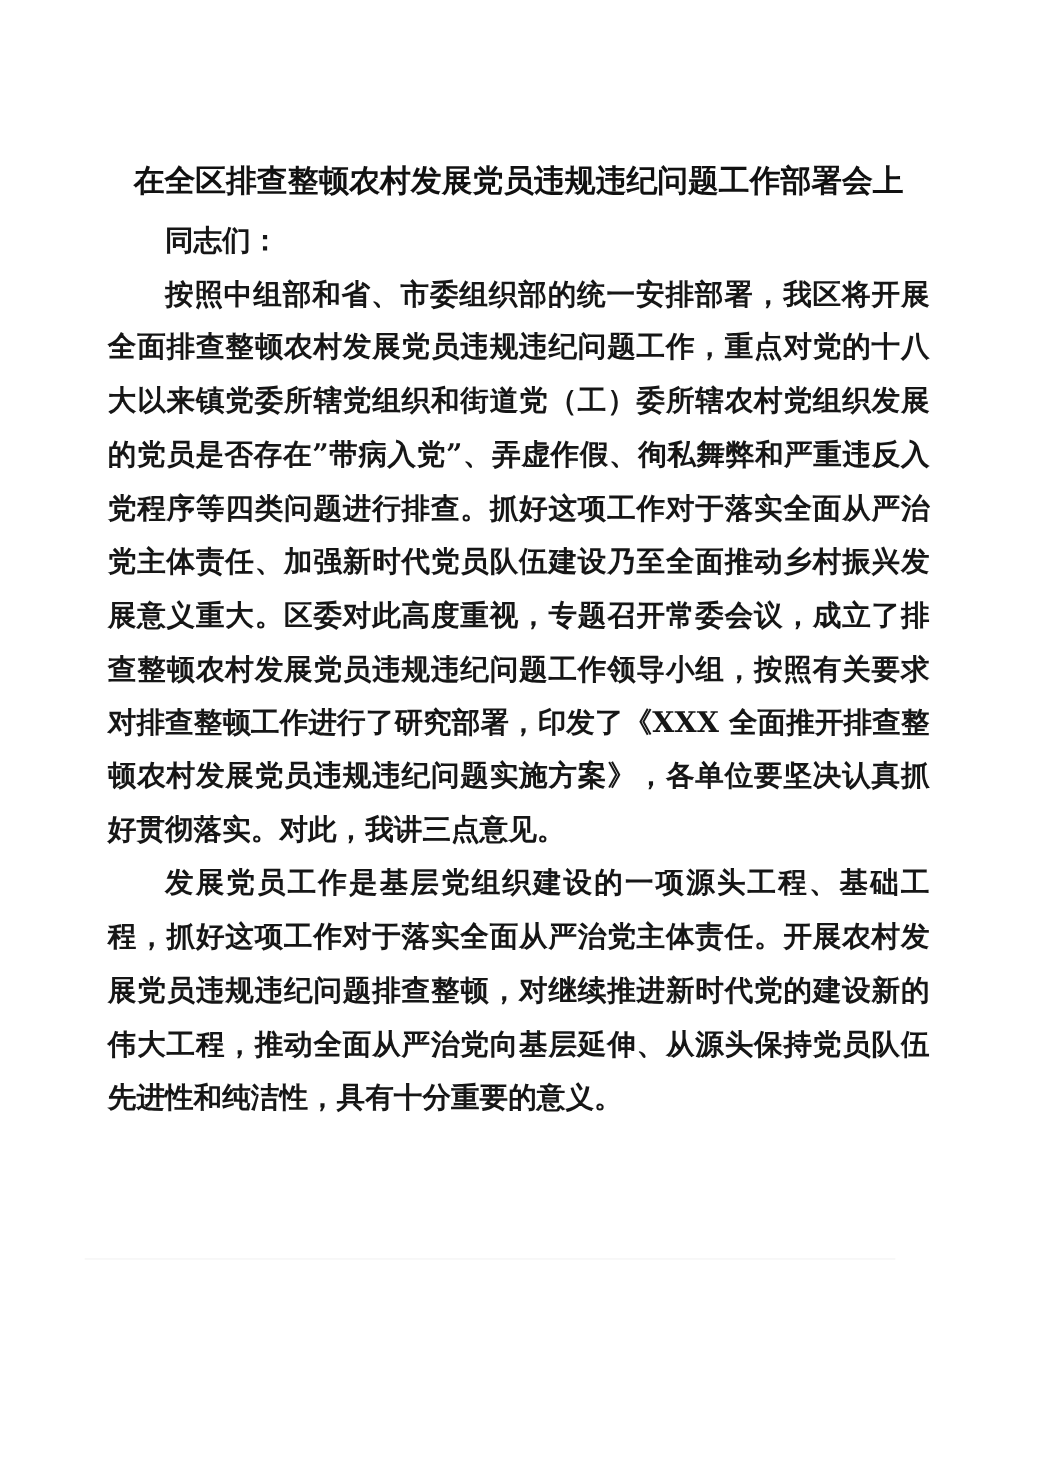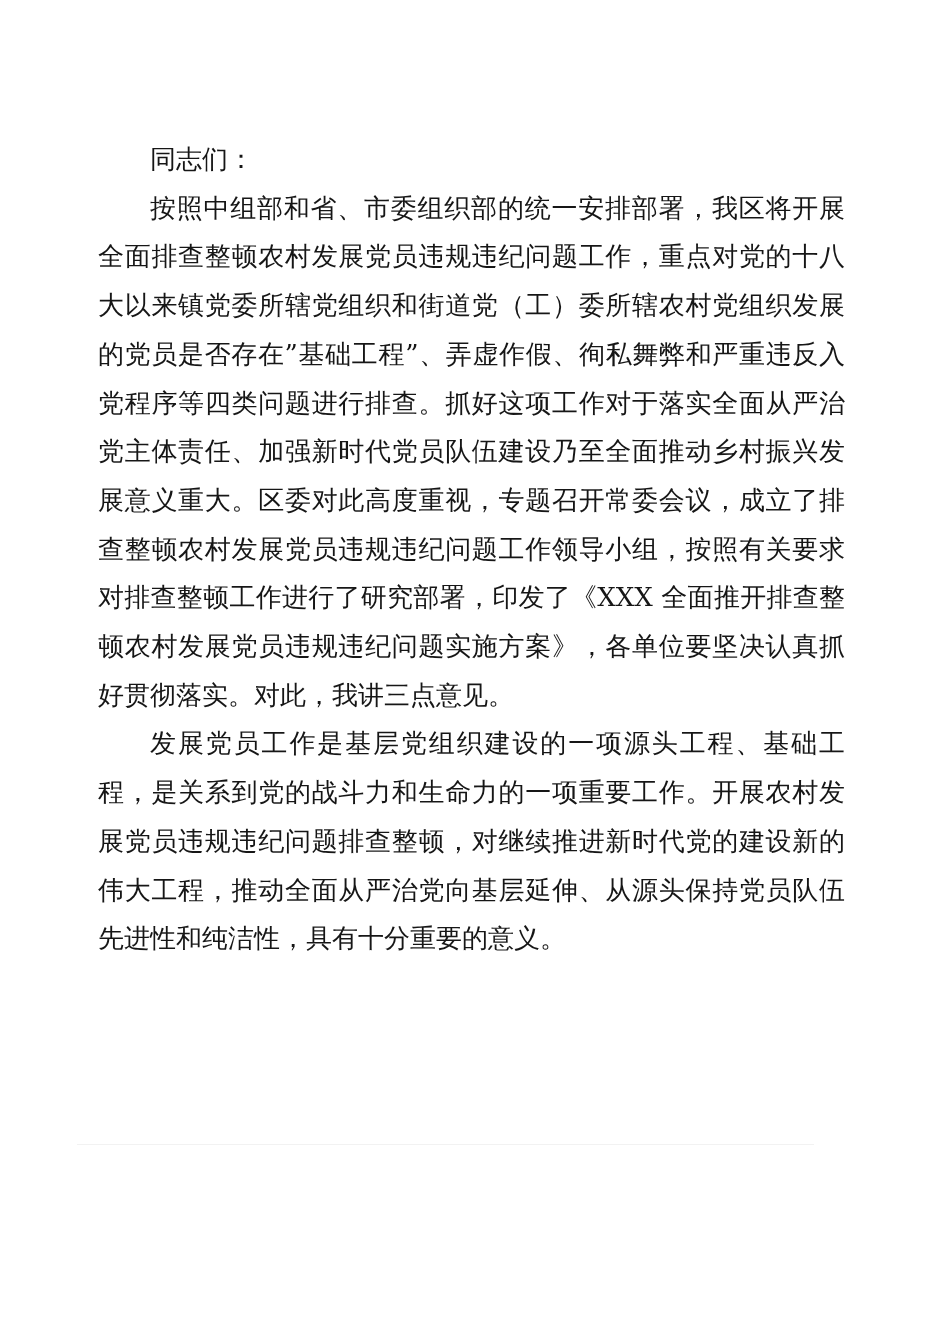--- a/index.html
+++ b/index.html
@@ -25,40 +25,42 @@
   }
   .title-line { display: block; }
   .para {
     margin: 0;
     font-size: 26px;
     line-height: 48.7px;
     text-align: justify;
     text-justify: inter-ideograph;
     text-indent: 2em;
     word-break: break-all;
+    font-weight: bold;
   }
   .faint-rule {
     position: absolute;
     left: 77px;
     top: 1144px;
     width: 737px;
     height: 1px;
     background: #f2f2f2;
   }
 </style>
 </head>
 <body>
 
 <div class="content">
 
   <h1 class="doc-title">
+    <span class="title-line">在全区排查整顿农村发展党员违规违纪问题工作部署会上</span>
   </h1>
 
   <p class="para">同志们：</p>
 
-  <p class="para">按照中组部和省、市委组织部的统一安排部署，我区将开展全面排查整顿农村发展党员违规违纪问题工作，重点对党的十八大以来镇党委所辖党组织和街道党（工）委所辖农村党组织发展的党员是否存在”基础工程”、弄虚作假、徇私舞弊和严重违反入党程序等四类问题进行排查。抓好这项工作对于落实全面从严治党主体责任、加强新时代党员队伍建设乃至全面推动乡村振兴发展意义重大。区委对此高度重视，专题召开常委会议，成立了排查整顿农村发展党员违规违纪问题工作领导小组，按照有关要求对排查整顿工作进行了研究部署，印发了《XXX 全面推开排查整顿农村发展党员违规违纪问题实施方案》，各单位要坚决认真抓好贯彻落实。对此，我讲三点意见。</p>
+  <p class="para">按照中组部和省、市委组织部的统一安排部署，我区将开展全面排查整顿农村发展党员违规违纪问题工作，重点对党的十八大以来镇党委所辖党组织和街道党（工）委所辖农村党组织发展的党员是否存在”带病入党”、弄虚作假、徇私舞弊和严重违反入党程序等四类问题进行排查。抓好这项工作对于落实全面从严治党主体责任、加强新时代党员队伍建设乃至全面推动乡村振兴发展意义重大。区委对此高度重视，专题召开常委会议，成立了排查整顿农村发展党员违规违纪问题工作领导小组，按照有关要求对排查整顿工作进行了研究部署，印发了《XXX 全面推开排查整顿农村发展党员违规违纪问题实施方案》，各单位要坚决认真抓好贯彻落实。对此，我讲三点意见。</p>
 
 
-  <p class="para">发展党员工作是基层党组织建设的一项源头工程、基础工程，是关系到党的战斗力和生命力的一项重要工作。开展农村发展党员违规违纪问题排查整顿，对继续推进新时代党的建设新的伟大工程，推动全面从严治党向基层延伸、从源头保持党员队伍先进性和纯洁性，具有十分重要的意义。</p>
+  <p class="para">发展党员工作是基层党组织建设的一项源头工程、基础工程，抓好这项工作对于落实全面从严治党主体责任。开展农村发展党员违规违纪问题排查整顿，对继续推进新时代党的建设新的伟大工程，推动全面从严治党向基层延伸、从源头保持党员队伍先进性和纯洁性，具有十分重要的意义。</p>
 
 </div>
 
 <div class="faint-rule"></div>
 
 </body></html>

